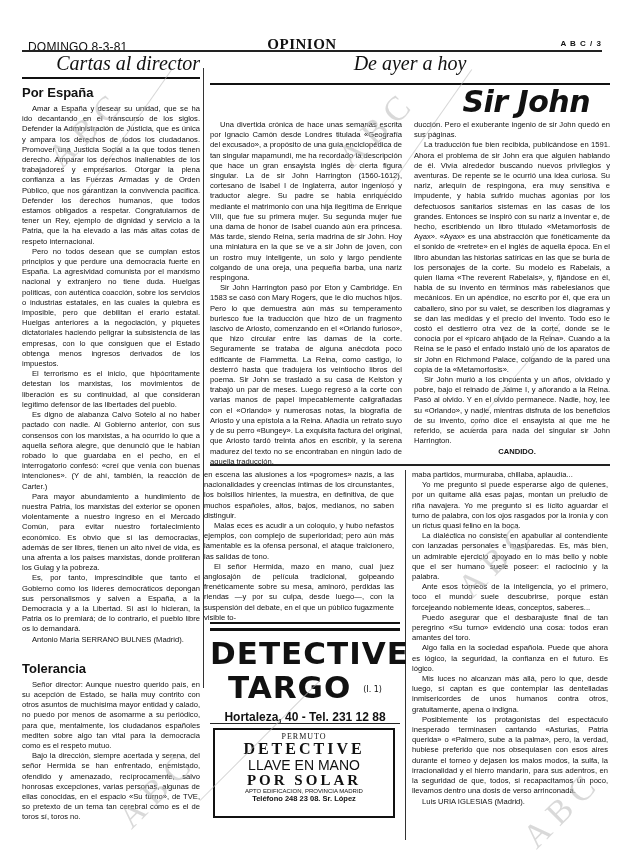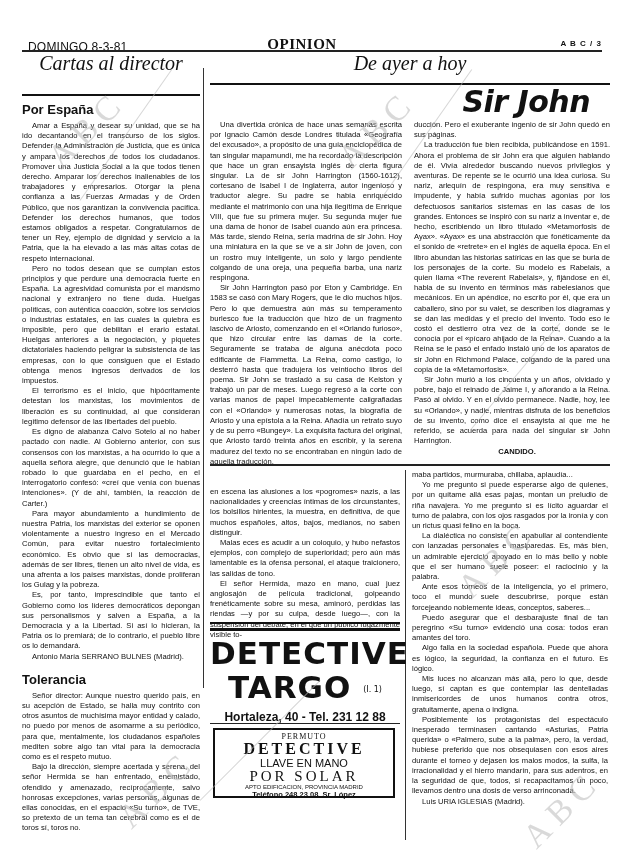--- a/index.html
+++ b/index.html
@@ -4,46 +4,46 @@
 <style>
   html, body { margin:0; padding:0; background:#fff; }
   body { width:620px; height:850px; position:relative; overflow:hidden; font-family:"Liberation Sans", sans-serif; color:#111; }
   .abs { position:absolute; }
   .header-date { left:28px; top:40px; font-size:12px; letter-spacing:0.2px; }
   .header-section { left:0; width:604px; top:36px; text-align:center; font-family:"Liberation Serif", serif; font-weight:bold; font-size:15px; letter-spacing:0.5px; }
   .header-page { right:18px; top:39px; font-size:8px; font-weight:bold; letter-spacing:1px; }
   .rule-top { left:22px; right:18px; top:50px; height:1.5px; background:#222; }
   .col-title { font-family:"Liberation Serif", serif; font-style:italic; font-size:20px; text-align:center; }
   .left-col { left:22px; top:52px; width:178px; }
-  .left-col .col-title { border-bottom:2px solid #111; padding-bottom:19px; }
+  .left-col .col-title { border-bottom:2px solid #111; padding-bottom:2px;text-align:right; }
   .vsep { left:203px; top:68px; width:1px; height:620px; background:#333; }
   .vsep2 { left:405px; top:470px; width:1px; height:370px; background:#333; }
   .right-title { left:210px; top:52px; width:400px; }
   .right-title .col-title { border-bottom:2.5px solid #111; padding-bottom:8px; }
   .headline { left:210px; top:84px; width:400px; text-align:right; padding-right:20px; box-sizing:border-box; font-family:"DejaVu Sans", sans-serif; font-weight:bold; font-style:italic; font-size:30px; letter-spacing:-0.5px; }
   .sub { text-align:left; font-weight:bold; font-size:13px; margin:6px 0 4px; }
   .txt { font-size:7.6px; line-height:10.2px; text-align:justify; hyphens:auto; }
   .txt p { margin:0; text-indent:10px; }
   .sig { font-weight:bold; }
   .colA { left:210px; top:120px; width:192px; }
   .colB { left:414px; top:120px; width:196px; }
   .rule-mid { left:210px; top:464px; width:400px; height:1.5px; background:#222; }
-  .colC { left:210px; top:470px; width:190px;margin-top:17px; }
+  .colC { left:204px; top:470px; width:190px; }
   .colD { left:412px; top:470px; width:196px; }
   .ad-rule { left:210px; top:622px; width:190px; height:9px; border-top:2px solid #111; border-bottom:3px solid #111; box-sizing:border-box; }
   .ad1 { left:210px; top:636px; width:190px; text-align:center; }
   .ad1-big { font-family:"DejaVu Sans", sans-serif; font-weight:bold; font-size:31px; letter-spacing:1px; line-height:34px; }
   .ad1-ref { font-size:8px; font-weight:normal; letter-spacing:0; vertical-align:middle; }
   .ad1-addr { font-size:12px; font-weight:bold; margin-top:3px; }
   .ad1-rule { left:210px; top:723px; width:190px; height:1px; background:#222; }
-  .ad2 { left:213px; top:728px; width:182px; height:70px; border:2px solid #111; box-sizing:border-box; text-align:center; font-family:"Liberation Serif", serif; padding-top:2px; }
+  .ad2 { left:213px; top:728px; width:182px; height:90px; border:2px solid #111; box-sizing:border-box; text-align:center; font-family:"Liberation Serif", serif; padding-top:2px; }
   .ad2 .l1 { font-size:8px; letter-spacing:1px; }
   .ad2 .l2 { font-size:16px; font-weight:bold; letter-spacing:3px; line-height:16px; }
-  .ad2 .l3 { font-size:11px; font-family:"Liberation Sans", sans-serif; }
-  .ad2 .l4 { font-size:15px; font-weight:normal; letter-spacing:3px; line-height:15px; }
+  .ad2 .l3 { font-size:14px; font-family:"Liberation Sans", sans-serif; }
+  .ad2 .l4 { font-size:15px; font-weight:bold; letter-spacing:3px; line-height:15px; }
   .ad2 .l5 { font-size:6px; font-family:"Liberation Sans", sans-serif; }
   .ad2 .l6 { font-size:7.5px; font-family:"Liberation Sans", sans-serif; font-weight:bold; }
   .watermark { font-family:"Liberation Serif", serif; font-size:34px; color:#bbb; opacity:0.55; transform:rotate(-45deg); letter-spacing:8px; pointer-events:none; }
   .wm-line { height:1px; background:#bbb; opacity:0.6; transform-origin:left center; pointer-events:none; }
 </style>
 </head>
 <body>
 
 <div class="abs header-date">DOMINGO 8-3-81</div>
 <div class="abs header-section">OPINION</div>
@@ -55,21 +55,21 @@
   <div class="sub">Por España</div>
   <div class="txt">
     <p>Amar a España y desear su unidad, que se ha ido decantando en el transcurso de los siglos. Defender la Administración de Justicia, que es única y ampara los derechos de todos los ciudadanos. Promover una Justicia Social a la que todos tienen derecho. Amparar los derechos inalienables de los trabajadores y empresarios. Otorgar la plena confianza a las Fuerzas Armadas y de Orden Público, que nos garantizan la convivencia pacífica. Defender los derechos humanos, que todos estamos obligados a respetar. Congratularnos de tener un Rey, ejemplo de dignidad y servicio a la Patria, que la ha elevado a las más altas cotas de respeto internacional.</p>
     <p>Pero no todos desean que se cumplan estos principios y que perdure una democracia fuerte en España. La agresividad comunista por el marxismo nacional y extranjero no tiene duda. Huelgas políticas, con auténtica coacción, sobre los servicios o industrias estatales, en las cuales la quiebra es imposible, pero que debilitan el erario estatal. Huelgas anteriores a la negociación, y piquetes dictatoriales haciendo peligrar la subsistencia de las empresas, con lo que consiguen que el Estado obtenga menos ingresos derivados de los impuestos.</p>
     <p>El terrorismo es el inicio, que hipócritamente detestan los marxistas, los movimientos de liberación es su continuidad, al que consideran legítimo defensor de las libertades del pueblo.</p>
     <p>Es digno de alabanza Calvo Sotelo al no haber pactado con nadie. Al Gobierno anterior, con sus consensos con los marxistas, a ha ocurrido lo que a aquella señora alegre, que denunció que le habían robado lo que guardaba en el pecho, en el interrogatorio confesó: «creí que venía con buenas intenciones». (Y de ahí, también, la reacción de Carter.)</p>
     <p>Para mayor abundamiento a hundimiento de nuestra Patria, los marxistas del exterior se oponen violentamente a nuestro ingreso en el Mercado Común, para evitar nuestro fortalecimiento económico. Es obvio que si las democracias, además de ser libres, tienen un alto nivel de vida, es una afrenta a los países marxistas, donde proliferan los Gulag y la pobreza.</p>
     <p>Es, por tanto, imprescindible que tanto el Gobierno como los líderes democráticos depongan sus personalismos y salven a España, a la Democracia y a la Libertad. Si así lo hicieran, la Patria os lo premiará; de lo contrario, el pueblo libre os lo demandará.</p>
     <p>Antonio María SERRANO BULNES (Madrid).</p>
   </div>
-  <div class="sub" style="margin-top:10px">Tolerancia</div>
+  <div class="sub" style="margin-top:16px">Tolerancia</div>
   <div class="txt">
     <p>Señor director: Aunque nuestro querido país, en su acepción de Estado, se halla muy contrito con otros asuntos de muchísima mayor entidad y calado, no puedo por menos de asomarme a su periódico, para que, mentalmente, los ciudadanos españoles mediten sobre algo tan vital para la democracia como es el respeto mutuo.</p>
     <p>Bajo la dirección, siempre acertada y serena, del señor Hermida se han enfrentado, enemistado, ofendido y amenazado, recíprocamente, salvo honrosas excepciones, varias personas, algunas de ellas conocidas, en el espacio «Su turno», de TVE, so pretexto de un tema tan cerebral como es el de toros sí, toros no.</p>
 
   </div>
 </div>
 
 <div class="abs vsep"></div>
 <div class="abs vsep2"></div>
 

